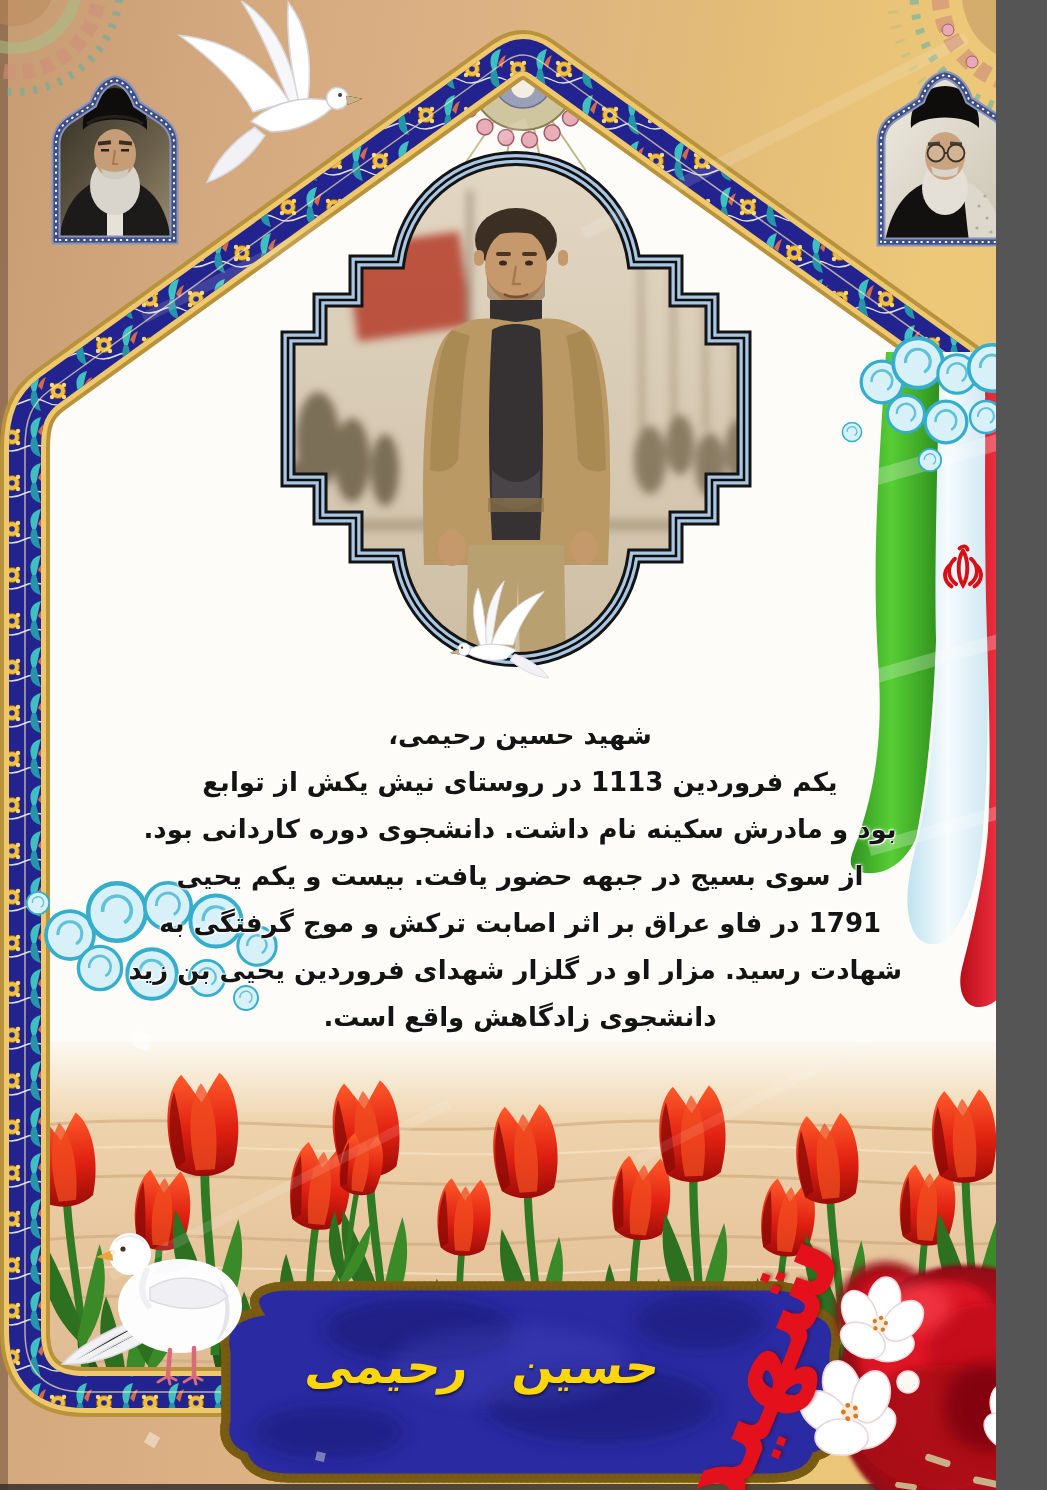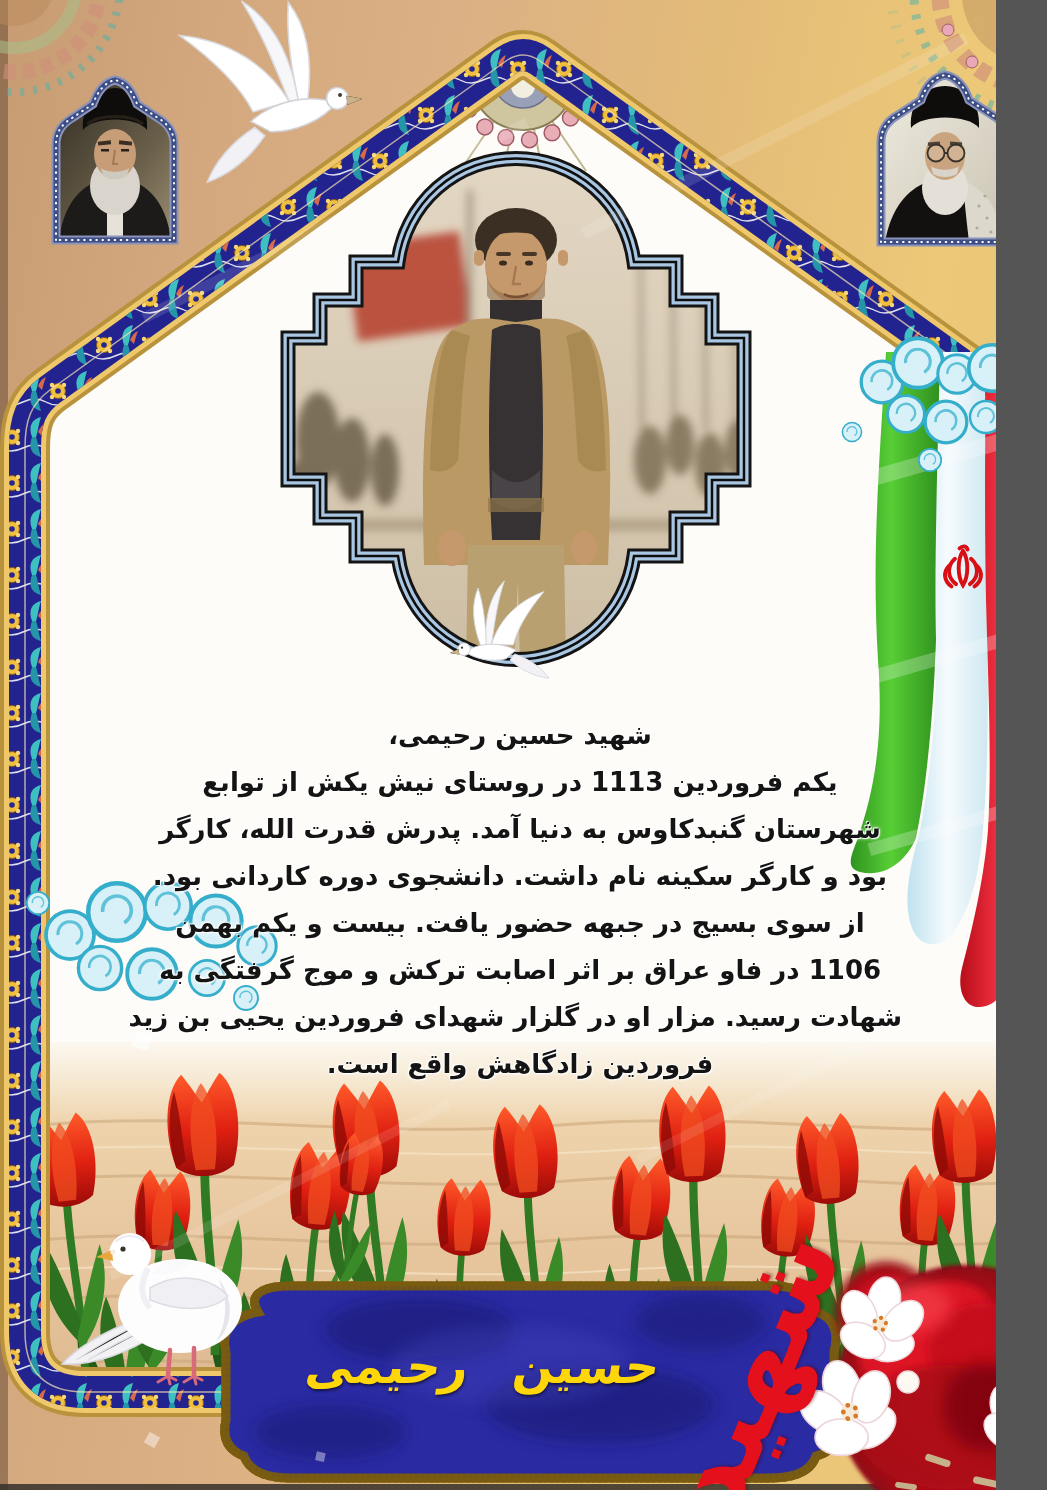--- a/index.html
+++ b/index.html
@@ -515,24 +515,23 @@
     <rect x="620" y="1080" width="330" height="10" opacity="0.10" transform="rotate(-27 785 1085)"></rect>
     <rect x="134" y="1032" width="17" height="17" opacity="0.5" transform="rotate(18 142 1040)"></rect>
     <rect x="146" y="1434" width="12" height="12" opacity="0.45" transform="rotate(30 152 1440)"></rect>
     <rect x="316" y="1452" width="9" height="9" opacity="0.4" transform="rotate(12 320 1456)"></rect>
   </g>
 </svg>
 
   <div class="bio">
     <div>شهید حسین رحیمی،</div>
     <div>یکم فروردین 1113 در روستای نیش یکش از توابع</div>
-    <div>شهرستان گنبدکاوس به دنیا آمد. پدرش قدرت الله، کارگر</div>
-    <div>بود و کارگر سکینه نام داشت. دانشجوی دوره کاردانی بود.</div>
-    <div>از سوی بسیج در جبهه حضور یافت. بیست و یکم بهمن</div>
-    <div>1106 در فاو عراق بر اثر اصابت ترکش و موج گرفتگی به</div>
+    <div>بود و مادرش سکینه نام داشت. دانشجوی دوره کاردانی بود.</div>
+    <div>از سوی بسیج در جبهه حضور یافت. بیست و یکم یحیی</div>
+    <div>1791 در فاو عراق بر اثر اصابت ترکش و موج گرفتگی به</div>
     <div>شهادت رسید. مزار او در گلزار شهدای فروردین یحیی بن زید</div>
-    <div>فروردین زادگاهش واقع است.</div>
+    <div>دانشجوی زادگاهش واقع است.</div>
   </div>
 
   <div class="banner-name">حسین رحیمی</div>
   <div class="shahid-calligraphy">شهید</div>
 
 </div>
 
 </body></html>

